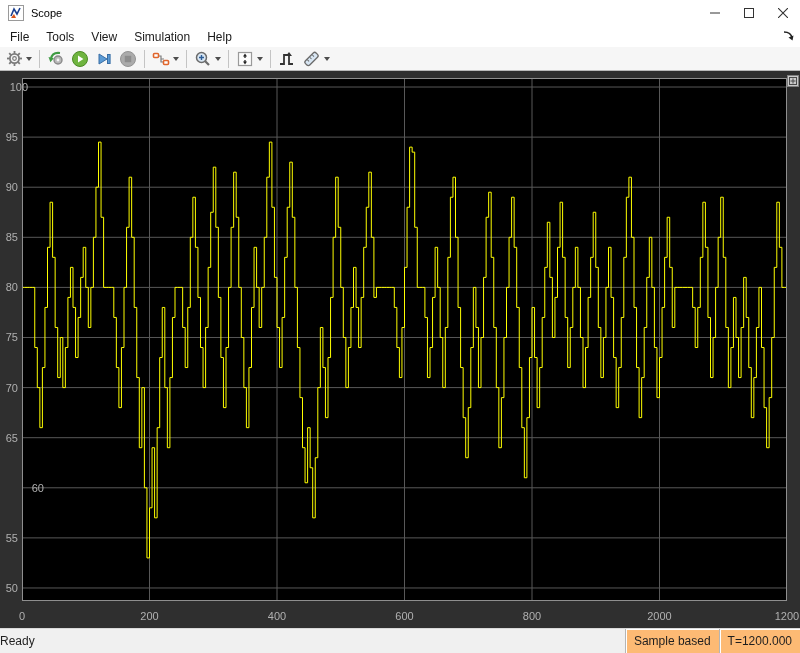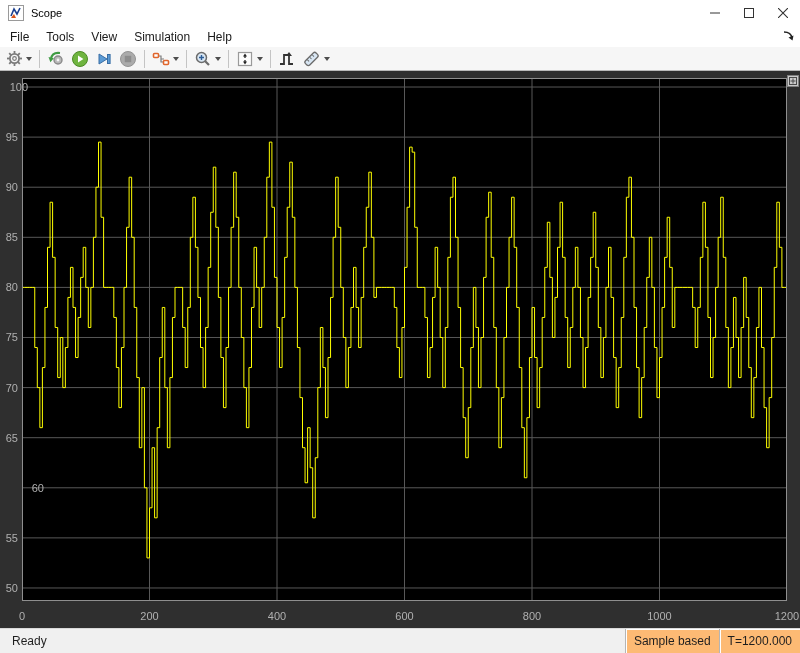--- a/index.html
+++ b/index.html
@@ -55,21 +55,21 @@
     position:absolute; right:1px; top:4px; width:12px; height:12px;
     background:#c9c9c9; border:1px solid #7f7f7f;
     display:flex; align-items:center; justify-content:center;
   }
 
   
   .statusbar {
     height:25px; background:#f0f0f0; border-top:1px solid #d9d9d9;
     display:flex; align-items:stretch; font-size:12px; color:#1f1f1f;
   }
-  .sb-left { flex:1; display:flex; align-items:center; padding-left:12px;border-radius:12px; }
+  .sb-left { flex:1; display:flex; align-items:center; padding-left:0;border-radius:12px; }
   .sb-panel {
     display:flex; align-items:center; padding:0 8px;
     border-left:1px solid #b5b5b5; box-shadow:inset 1px 1px 0 #ffffff;
     background:#fdba74; white-space:nowrap;
   }
 </style>
 </head>
 <body>
 
 <div class="window">
@@ -246,21 +246,21 @@
         <div class="tick-label" style="left: 0px; width: 18px; top: 210.4px; text-align: right; color: rgb(176, 176, 176);">80</div>
         <div class="tick-label" style="left: 0px; width: 18px; top: 160.305px; text-align: right; color: rgb(176, 176, 176);">85</div>
         <div class="tick-label" style="left: 0px; width: 18px; top: 110.209px; text-align: right; color: rgb(176, 176, 176);">90</div>
         <div class="tick-label" style="left: 0px; width: 18px; top: 60.113px; text-align: right; color: rgb(176, 176, 176);">95</div>
         <div class="tick-label" style="left: 0px; width: 28px; top: 10.0172px; text-align: right; color: rgb(176, 176, 176);">100</div>
         <div class="tick-label" style="left: 2px; width: 40px; top: 539px; text-align: center; color: rgb(176, 176, 176);">0</div>
         <div class="tick-label" style="left: 129.5px; width: 40px; top: 539px; text-align: center; color: rgb(176, 176, 176);">200</div>
         <div class="tick-label" style="left: 257px; width: 40px; top: 539px; text-align: center; color: rgb(176, 176, 176);">400</div>
         <div class="tick-label" style="left: 384.5px; width: 40px; top: 539px; text-align: center; color: rgb(176, 176, 176);">600</div>
         <div class="tick-label" style="left: 512px; width: 40px; top: 539px; text-align: center; color: rgb(176, 176, 176);">800</div>
-        <div class="tick-label" style="left: 639.5px; width: 40px; top: 539px; text-align: center; color: rgb(176, 176, 176);">1000</div>
+        <div class="tick-label" style="left: 639.5px; width: 40px; top: 539px; text-align: center; color: rgb(176, 176, 176);">2000</div>
         <div class="tick-label" style="left: 767px; width: 40px; top: 539px; text-align: center; color: rgb(176, 176, 176);">1200</div>
       </div>
     <div class="corner-btn">
       <svg width="8" height="8" viewBox="0 0 8 8">
         <rect x="0.5" y="0.5" width="7" height="7" fill="none" stroke="#4a4a4a"></rect>
         <path d="M4 1.5 L4 6.5 M1.5 4 L6.5 4" stroke="#4a4a4a" stroke-width="1"></path>
       </svg>
     </div>
   </div>
 

